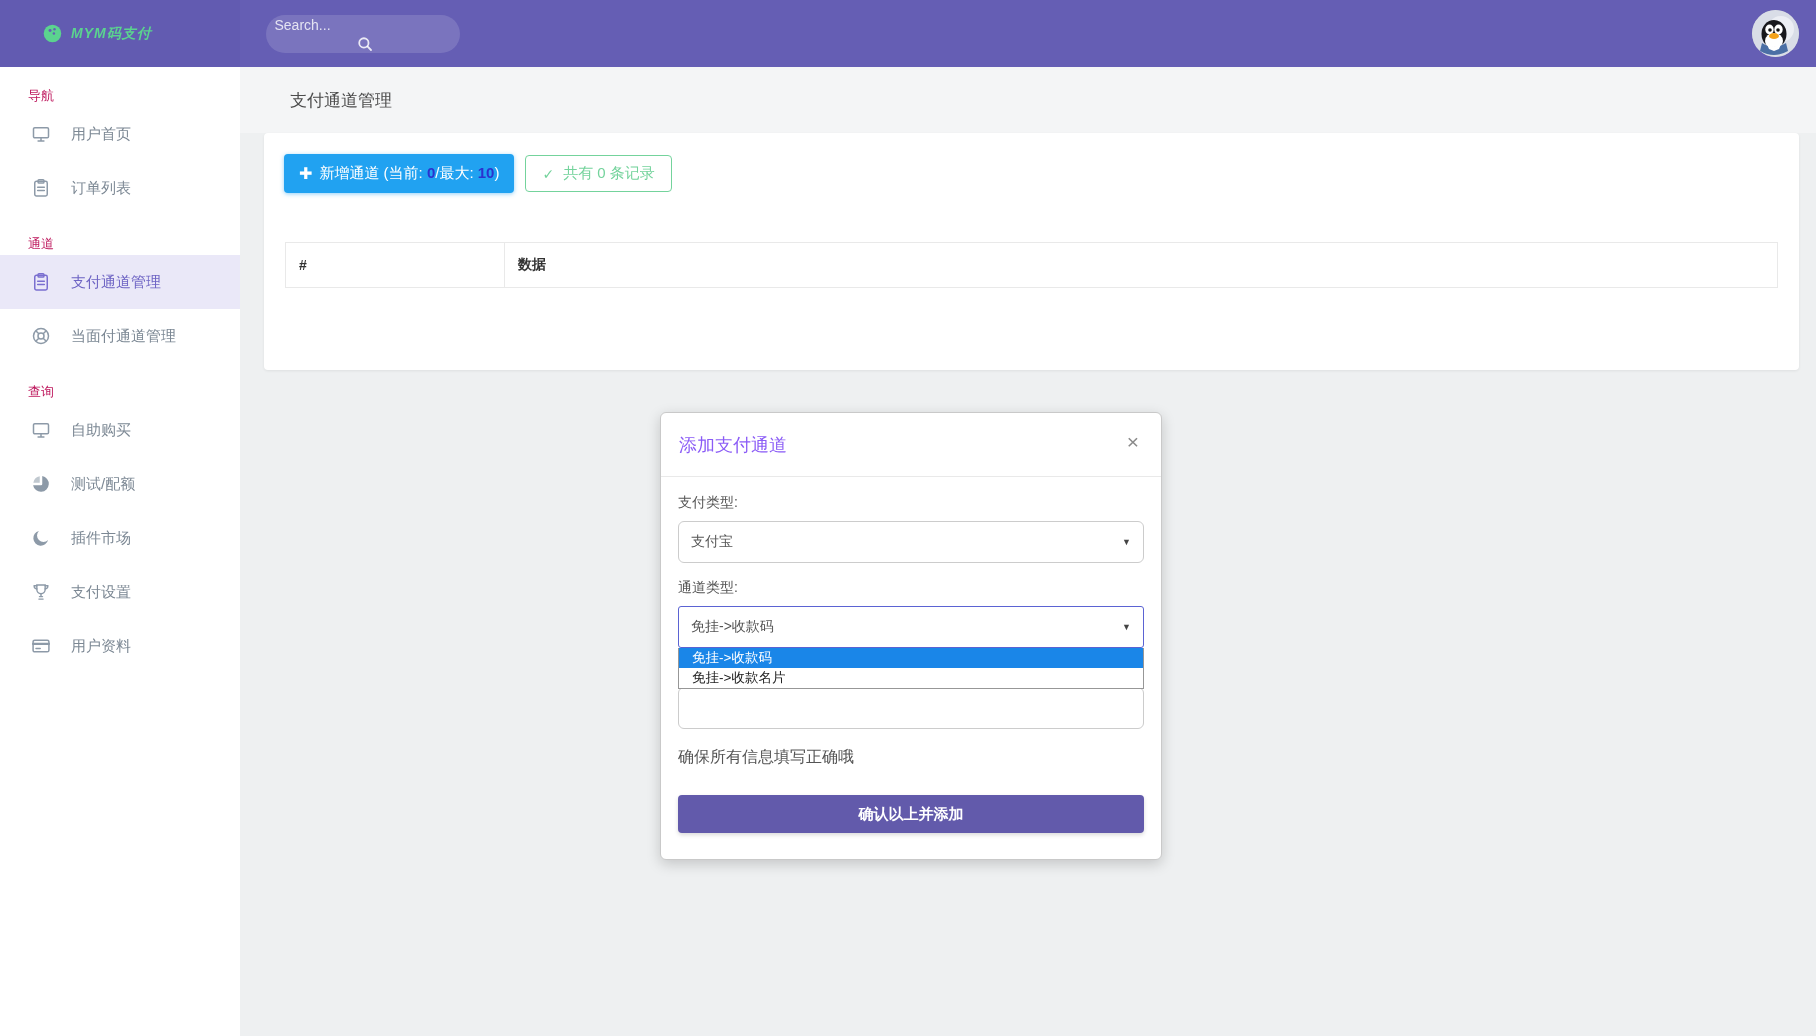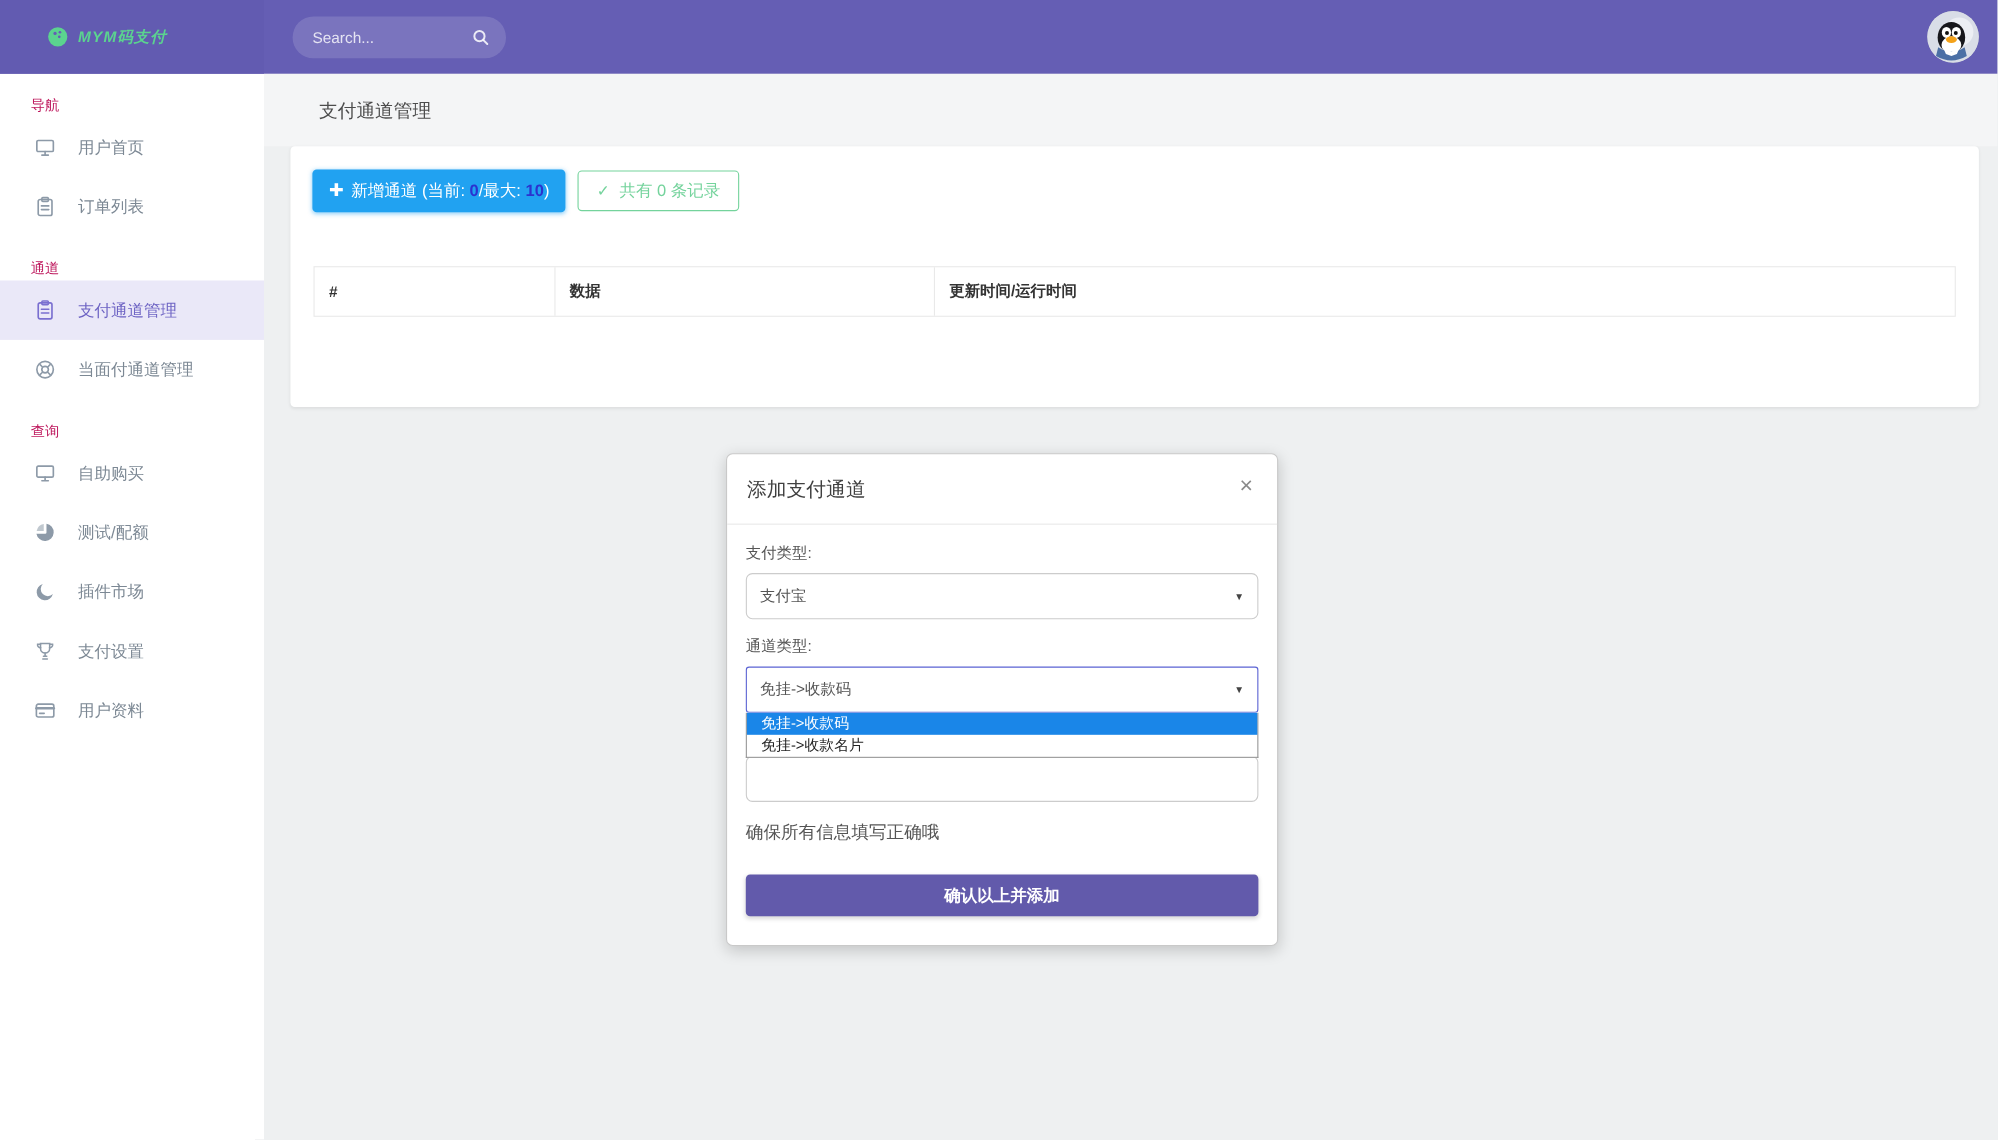--- a/index.html
+++ b/index.html
@@ -28,20 +28,21 @@
   .brand-text {
     color:#5bd38f; font-size:14px; font-weight:bold; font-style:italic;
     letter-spacing:1px; white-space:nowrap;
   }
   .searchbox {
     margin-left:26px;
     width:194px; height:38px; border-radius:19px;
     background:rgba(255,255,255,0.14);
     display:flex; align-items:center;
     padding:0 14px 0 18px;
+    flex-direction:column;
   }
   .searchbox input {
     flex:1; min-width:0;
     background:transparent; border:none; outline:none;
     color:#fff; font-size:14px;
     font-family:"Liberation Sans","DejaVu Sans",sans-serif;
   }
   .searchbox input::placeholder { color:rgba(255,255,255,0.8); }
   .search-icon { width:18px; height:18px; color:rgba(255,255,255,0.85); cursor:pointer; }
   .avatar {
@@ -133,21 +134,21 @@
     position:absolute; left:660px; top:412px; width:502px; height:448px;
     background:#fff; border:1px solid #c9c9c9; border-radius:6px;
     box-shadow:0 4px 14px rgba(0,0,0,0.18);
     z-index:30;
   }
   .modal-head {
     position:relative; height:64px;
     padding:20px 20px 0 18px;
     border-bottom:1px solid #e9e9e9;
   }
-  .modal-title { font-size:18px; color:#404040; }
+  .modal-title { font-size:18px; color:#8b5cf6; }
   .modal-close {
     position:absolute; right:16px; top:17px;
     width:24px; height:24px;
     font-size:21px; line-height:22px; text-align:center;
     color:#8a8a8a; cursor:pointer; border:none; background:none;
     font-family:inherit;
   }
   .modal-body { padding:17px 17px 0 17px; }
   .field-label { display:block; font-size:14px; color:#555; margin-bottom:9px; }
   .select {
@@ -321,21 +322,20 @@
       </button>
       <button class="btn-green">
         <span class="check-icon">✓</span>
         <span>共有 0 条记录</span>
       </button>
     </div>
 
     <div class="grid-table">
       <div class="grid-th col-0">#</div>
       <div class="grid-th col-1">数据</div>
-      <div class="grid-th col-2">更新时间/运行时间</div>
     </div>
 
   </div>
 </div>
 
 <div class="modal">
   <div class="modal-head">
     <span class="modal-title">添加支付通道</span>
     <button class="modal-close">×</button>
   </div>

